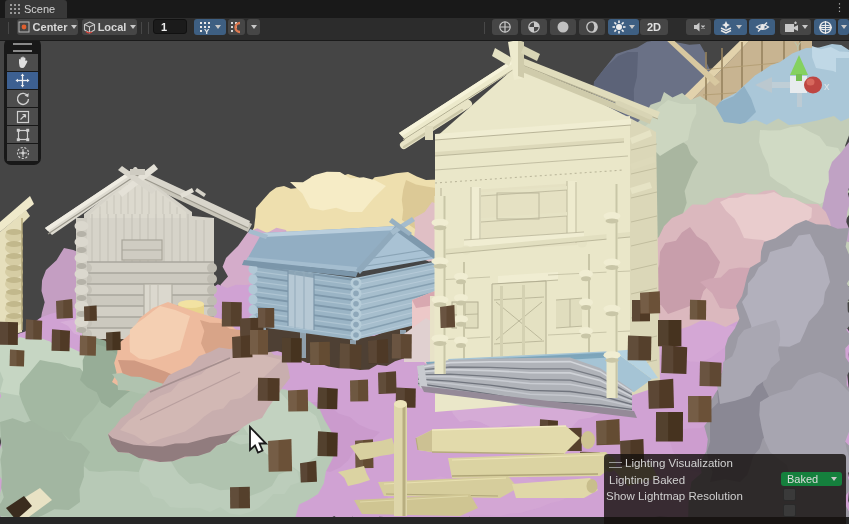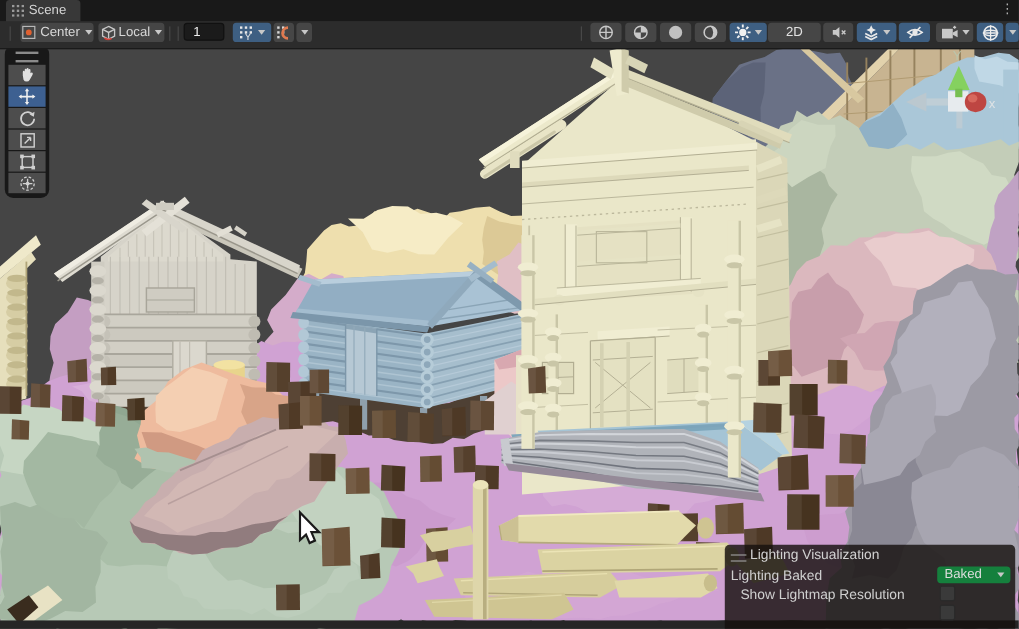--- a/index.html
+++ b/index.html
@@ -2,39 +2,39 @@
 <html><head><meta charset="utf-8">
 <style>
 html,body{margin:0;padding:0;width:849px;height:524px;overflow:hidden;background:#454545;
 font-family:"Liberation Sans",sans-serif;-webkit-font-smoothing:antialiased;}
 .tabbar{position:absolute;left:0;top:0;width:849px;height:18px;background:#191919;z-index:10;}
 .tab{position:absolute;left:5px;top:0;height:18px;width:62px;background:#383838;border-radius:3px 3px 0 0;
 color:#d4d4d4;font-size:11px;line-height:18px;text-align:right;}
 .tab .grid{position:absolute;left:5px;top:4px;}
 .tab .lbl{position:absolute;left:19px;top:0;}
 .dots{position:absolute;right:4px;top:1px;color:#b0b0b0;font-size:11px;}
-.toolbar{position:absolute;left:0;top:18px;width:849px;height:22px;background:#2c2c2c;border-bottom:1px solid #1a1a1a;z-index:10;}
+.toolbar{position:absolute;left:0;top:18px;width:849px;height:22px;background:#2c2c2c;border-bottom:1px solid #1a1a1a;z-index:10;font-weight:bold;}
 .btn{position:absolute;top:1px;height:16px;background:#464646;border-radius:3px;color:#d8d8d8;
 font-size:11px;display:flex;align-items:center;justify-content:center;}
 .btn.blue{background:#3e5f82;}
 .sep{position:absolute;top:4px;width:1px;height:12px;background:#484848;}
 .caret{display:inline-block;width:0;height:0;border-left:3.5px solid transparent;border-right:3.5px solid transparent;border-top:4px solid #c8c8c8;margin-left:4px;}
 .input1{position:absolute;left:153px;top:1px;width:34px;height:15px;background:#1b1b1b;border:1px solid #111;
 border-radius:3px;color:#eee;font-size:11px;line-height:15px;padding-left:7px;box-sizing:border-box;}
 svg.scene{position:absolute;left:0;top:0;z-index:1;}
 .tools{position:absolute;left:4px;top:38px;width:37px;height:127px;background:#181818;border-radius:7px;z-index:5;}
 .tools .handle{position:absolute;left:9px;top:5px;width:19px;height:5px;border-top:2px solid #8a8a8a;border-bottom:2px solid #8a8a8a;}
 .tbtn{position:absolute;left:3px;width:31px;height:17px;background:#4d4d4d;display:flex;align-items:center;justify-content:center;}
 .tbtn.sel{background:#3d6091;}
 .lv{position:absolute;left:604px;top:454px;width:242px;height:70px;background:rgba(22,17,15,0.82);
 border-radius:4px 4px 0 0;z-index:6;color:#cfcfcf;font-size:11.5px;text-decoration:underline;}
 .lv .ttl{position:absolute;left:21px;top:3px;color:#d2d2d2;}
 .lv .hnd{position:absolute;left:5px;top:8px;width:13px;height:4px;border-top:1.5px solid #999;border-bottom:1.5px solid #999;}
 .lv .row1{position:absolute;left:5px;top:20px;}
-.lv .row2{position:absolute;left:13px;top:36px;text-align:center;}
+.lv .row2{position:absolute;left:2px;top:36px;text-align:center;}
 .lv .row3{position:absolute;left:5px;top:52px;}
 .lv .dd{position:absolute;left:177px;top:18px;width:61px;height:14px;background:#15803d;border-radius:3px;
 font-size:11px;line-height:14px;padding-left:6px;box-sizing:border-box;color:#ddd;}
 .lv .dd .caret{position:absolute;right:5px;top:5px;}
 .cb{position:absolute;left:179px;width:11px;height:11px;background:#3a3a3a;border:1px solid #2a2a2a;border-radius:2px;}
 </style></head>
 <body>
 <svg class="scene" width="849" height="524" viewBox="0 0 849 524">
 <rect x="0" y="40" width="849" height="484" fill="#454545"></rect>
 <path d="M586.0,130.0 L587.7,118.0 L590.4,106.1 L594.5,94.4 L594.0,82.0 L604.8,67.9 L616.0,54.0 L626.5,50.5 L637.2,47.5 L646.9,41.7 L658.0,40.0 L668.5,41.1 L678.9,42.8 L689.3,44.7 L700.0,44.0 L705.3,53.3 L707.1,63.7 L711.4,73.3 L712.0,84.0 L708.2,93.6 L706.9,103.8 L708.7,114.5 L704.0,124.0 L694.1,123.2 L684.7,125.3 L675.8,129.1 L666.5,131.3 L657.8,136.0 L648.0,136.0 L637.4,137.9 L627.3,133.8 L616.7,135.6 L606.5,133.9 L596.2,132.5 L586.0,130.0 Z" fill="#6a7186"></path>
@@ -665,21 +665,21 @@
             <path d="M2.4,2.4 L4.2,4.2"></path>
             <path d="M9.8,9.8 L11.6,11.6"></path>
             <path d="M11.6,2.4 L9.8,4.2"></path>
             <path d="M4.2,9.8 L2.4,11.6"></path>
           </g>
         </g>
       </svg>
       <span class="caret" style="margin-left:3px"></span>
     </div>
  <div class="sep" style="left:646px"></div>
- <div class="btn" style="left:640px;width:44px;color:#e0e0e0">2D</div>
+ <div class="btn" style="left:640px;width:28px;color:#e0e0e0">2D</div>
  <div class="btn" style="left:686px;width:25px">
       <svg width="14" height="14" viewBox="0 0 14 14">
         <path d="M2,5 L4.5,5 L7.5,2.5 L7.5,11.5 L4.5,9 L2,9 Z" fill="#c8c8c8"></path>
         <path d="M9.5,5.5 L12.5,8.5 M12.5,5.5 L9.5,8.5" stroke="#c8c8c8" stroke-width="1.2"></path>
       </svg>
     </div>
  <div class="btn blue" style="left:714px;width:33px">
       <svg width="14" height="14" viewBox="0 0 14 14">
         <path d="M2,8 L7,10.5 L12,8" fill="none" stroke="#e8e8e8" stroke-width="1.4"></path>
         <path d="M2,10.5 L7,13 L12,10.5" fill="none" stroke="#e8e8e8" stroke-width="1.4"></path>

